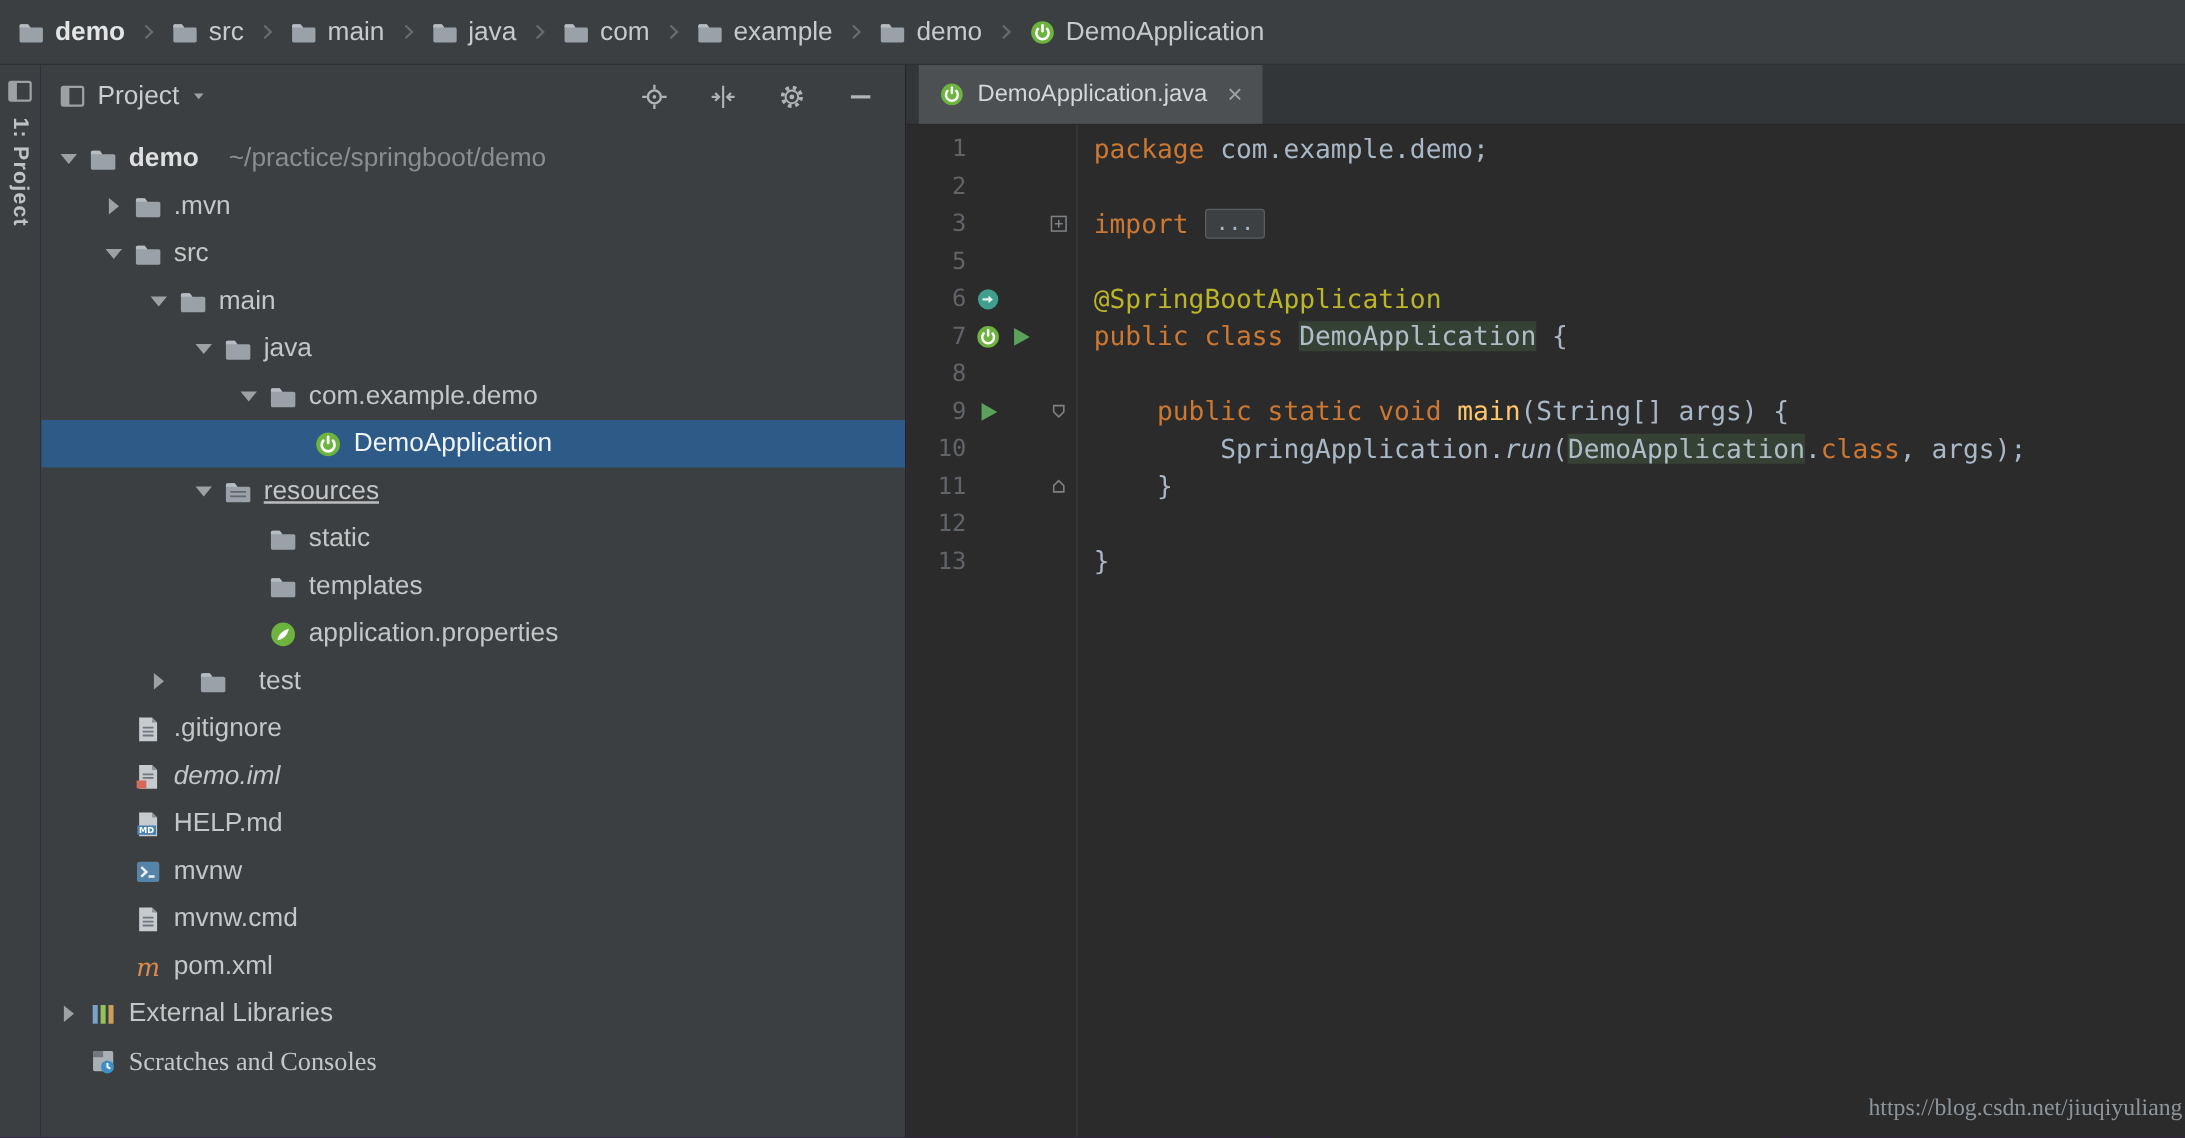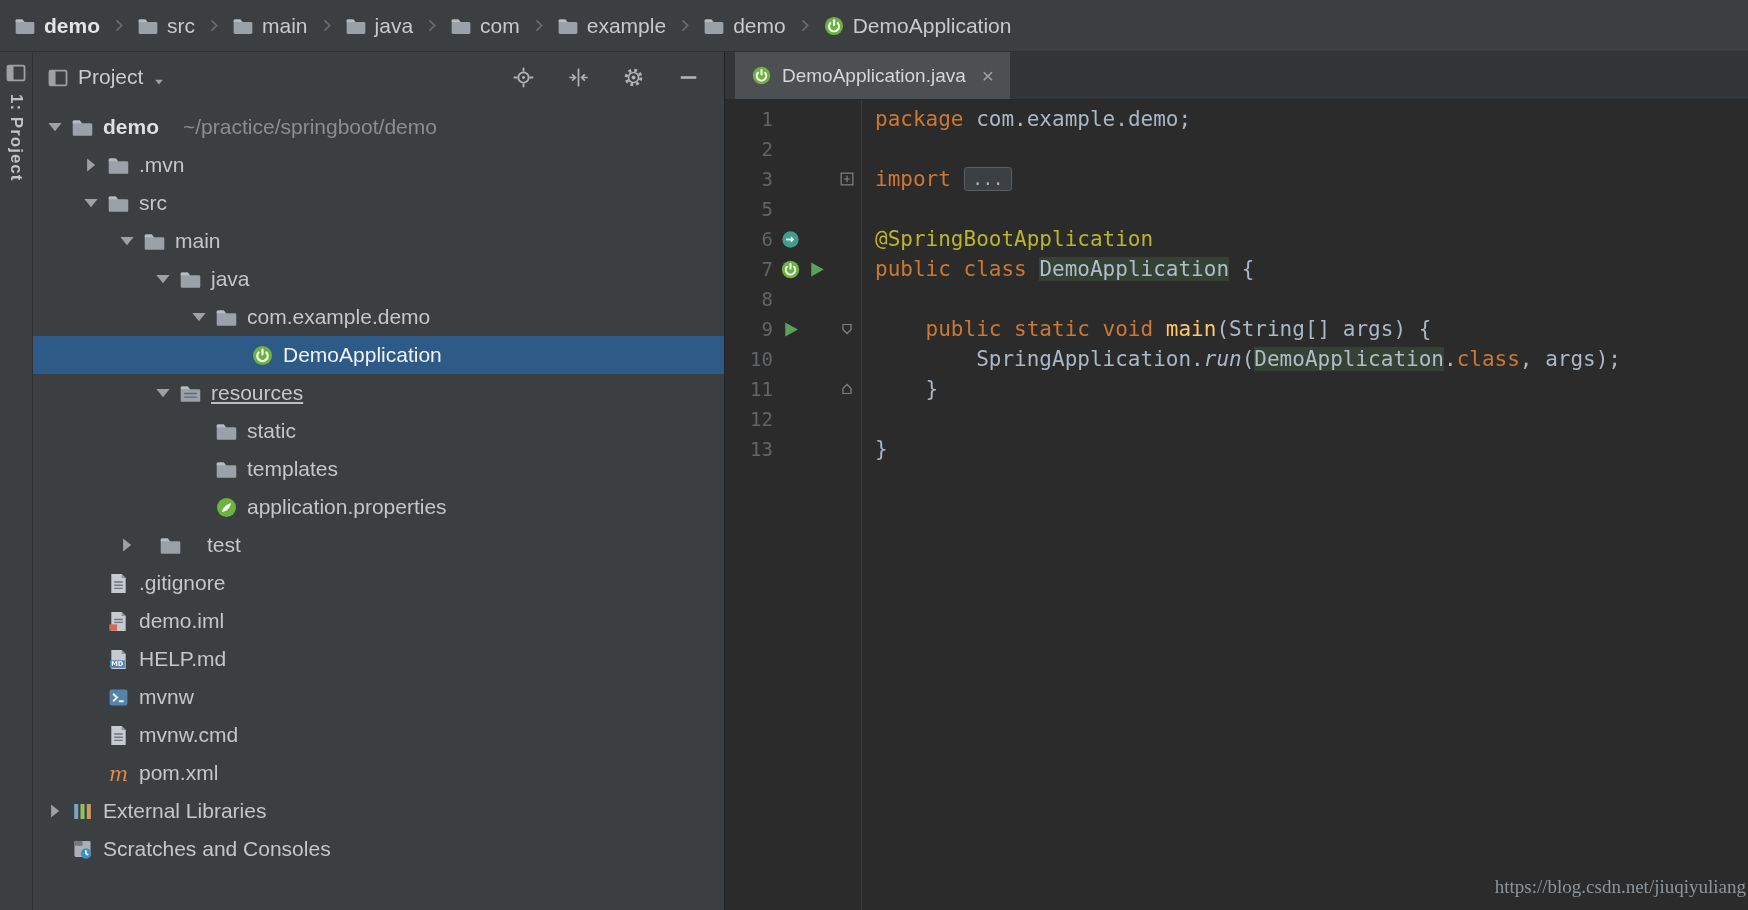--- a/index.html
+++ b/index.html
@@ -17,21 +17,21 @@
 
   .main { display:flex; height:858px; }
 
   
   .stripe { width:33px; background:#3c3f41; border-right:1px solid #2e3032; display:flex; flex-direction:column; align-items:center; padding-top:10px; gap:10px; flex-shrink:0; }
   .stripe-label { writing-mode:vertical-rl; font-size:17px; color:#c0c2c4; letter-spacing:1px; font-weight:bold; }
 
   
   .project-panel { width:692px; background:#3c3f41; display:flex; flex-direction:column; border-right:1px solid #242424; flex-shrink:0; }
   .panel-header { height:50px; display:flex; align-items:center; gap:10px; padding:0 14px; flex-shrink:0; }
-  .panel-title { display:flex; align-items:flex-end; gap:9px; font-size:21px; color:#c9cccd; }
+  .panel-title { display:flex; align-items:center; gap:9px; font-size:21px; color:#c9cccd; }
   .icon.caret { width:14px; height:14px; }
   .panel-toolbar { margin-left:auto; display:flex; gap:32px; align-items:center; padding-right:10px; }
   .tool-btn { width:23px; height:23px; display:inline-flex; cursor:default; }
   .tool-btn svg { width:100%; height:100%; }
 
   .tree { flex:1; font-size:21px; overflow:hidden; padding-top:6px; }
   .tree-row { height:38px; display:flex; align-items:center; white-space:nowrap; }
   .tree-row.selected { background:#2d5a87; }
   .tree-row.selected .tree-label { color:#f0f3f5; }
   .chevron { width:24px; height:24px; display:inline-flex; flex-shrink:0; margin-right:4px; }
@@ -402,21 +402,21 @@
             <span class="chevron"></span>
             <span class="icon">
               <svg viewBox="0 0 16 16">
                 <path d="M3 1.4h7.2l2.8 2.8v10.4H3z" fill="#c6cbd0"></path>
                 <path d="M10.2 1.4 13 4.2h-2.8z" fill="#8d9298"></path>
                 <path d="M5 7h6M5 9.2h6M5 11.4h6" stroke="#70767c" stroke-width="1"></path>
               </svg>
             </span>
             <span class="tree-label">.gitignore</span>
           </div>
-          <div class="tree-row" style="padding-left: 46px;">
+          <div class="tree-row" style="padding-left: 46px; font-style: italic;">
             <span class="chevron"></span>
             <span class="icon">
               <svg viewBox="0 0 16 16">
                 <path d="M3 1.4h7.2l2.8 2.8v10.4H3z" fill="#c6cbd0"></path>
                 <path d="M10.2 1.4 13 4.2h-2.8z" fill="#8d9298"></path>
                 <path d="M5 6.6h6M5 8.6h6" stroke="#70767c" stroke-width="1"></path>
                 <rect x="1.6" y="10" width="5.4" height="4.4" fill="#d7695a"></rect>
               </svg>
             </span>
             <span class="tree-label">demo.iml</span>
@@ -472,21 +472,21 @@
             </span>
             <span class="icon">
               <svg viewBox="0 0 16 16">
                 <rect x="2.2" y="2.8" width="2.8" height="10.4" fill="#7ba2c9"></rect>
                 <rect x="6.6" y="2.8" width="2.8" height="10.4" fill="#94c25a"></rect>
                 <rect x="11" y="2.8" width="2.8" height="10.4" fill="#c9a05a"></rect>
               </svg>
             </span>
             <span class="tree-label">External Libraries</span>
           </div>
-          <div class="tree-row" style="padding-left: 10px;">
+          <div class="tree-row" style="padding-left: 10px; font-family: Liberation Serif, serif;">
             <span class="chevron"></span>
             <span class="icon">
               <svg viewBox="0 0 16 16">
                 <rect x="2.4" y="2" width="11.2" height="11.2" rx="1" fill="#aab0b5"></rect>
                 <path d="M2.4 2h5.6v3.4H2.4z" fill="#72787e"></path>
                 <circle cx="10.4" cy="10.8" r="3.6" fill="#3d8fc4"></circle>
                 <path d="M10.4 8.6v2.2l1.6 1" stroke="#ffffff" stroke-width="1.1" fill="none"></path>
               </svg>
             </span>
             <span class="tree-label">Scratches and Consoles</span>

